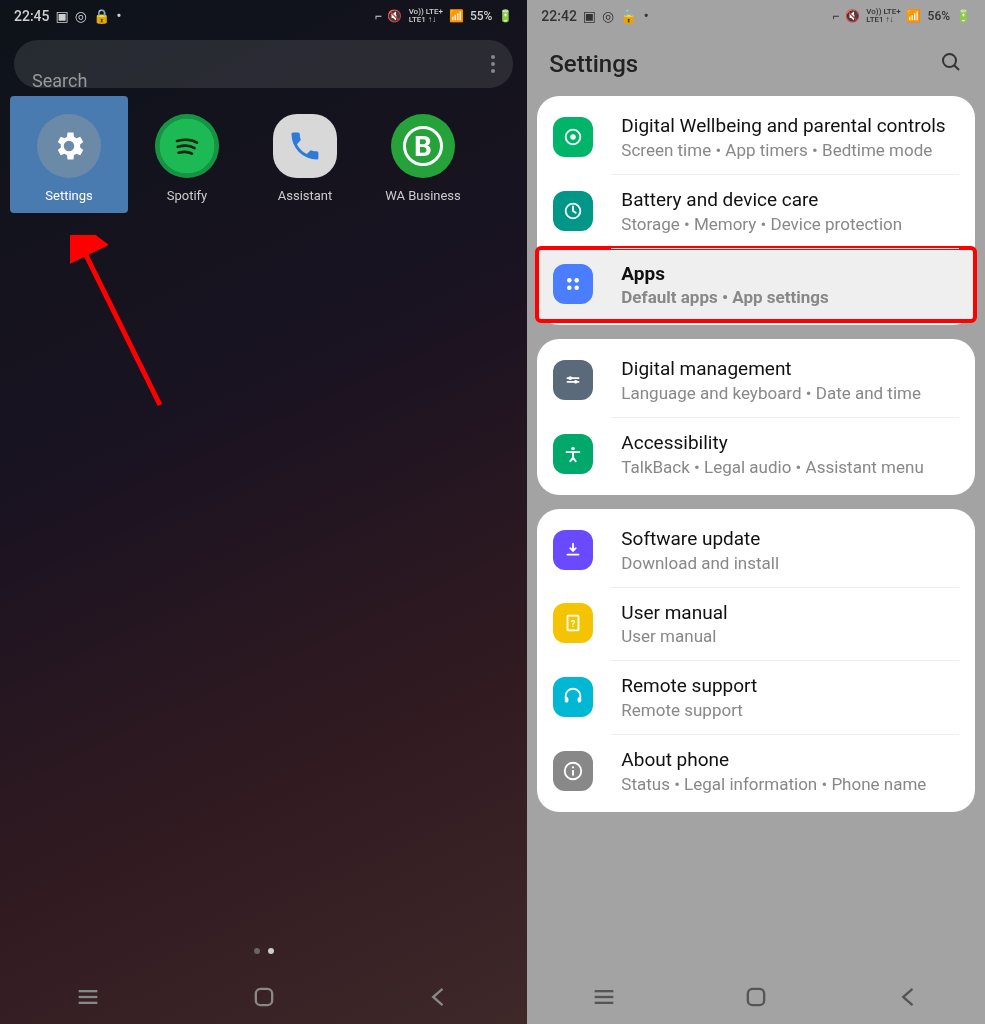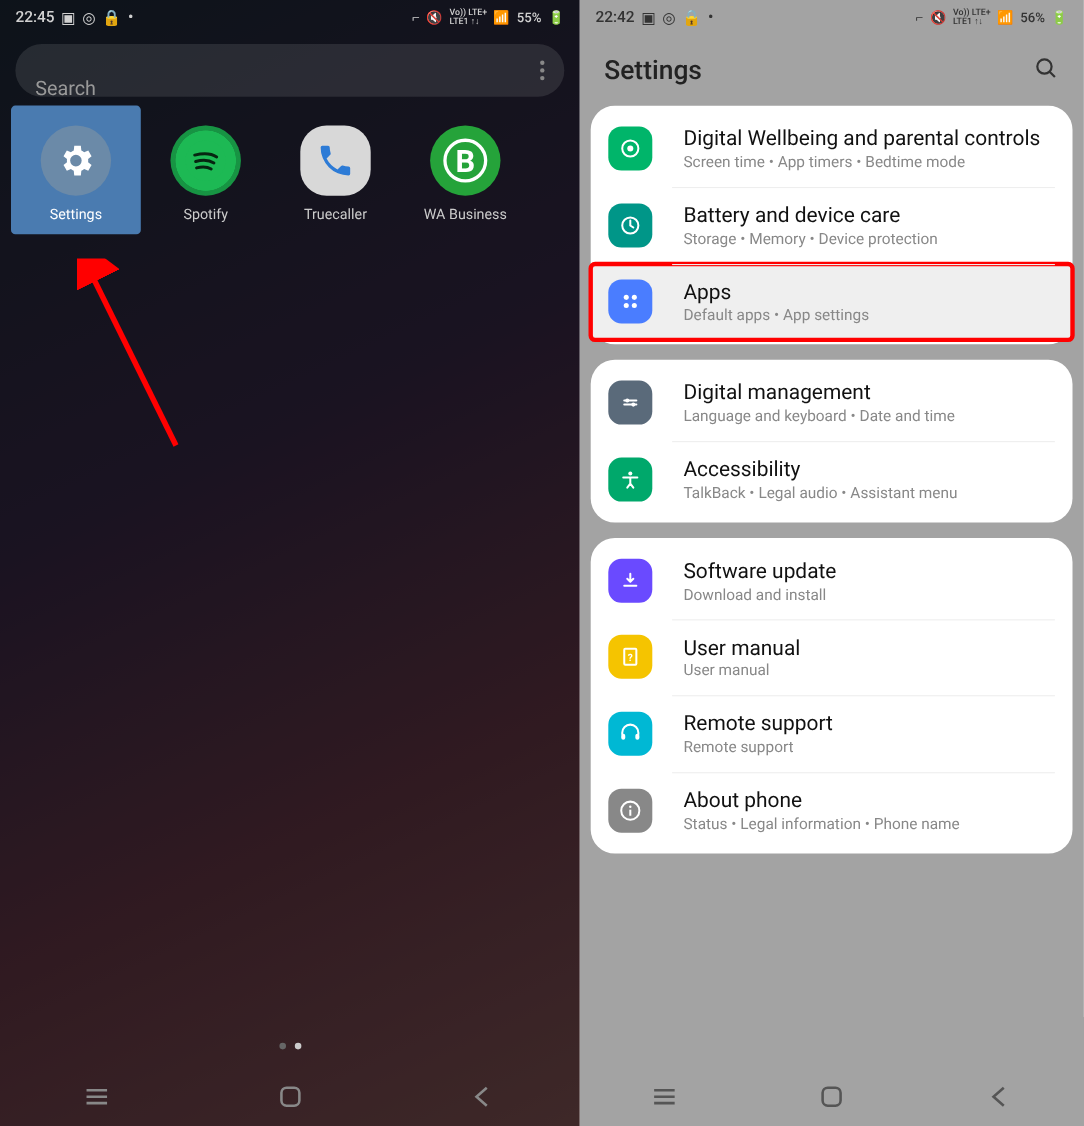--- a/index.html
+++ b/index.html
@@ -44,26 +44,26 @@
   .nav-bar.light svg { stroke: #555; fill: none; }
   .nav-btn { width: 28px; height: 28px; display: flex; align-items: center; justify-content: center; }
   
   .settings-header { display: flex; align-items: center; justify-content: space-between; padding: 18px 22px 18px 22px; }
   .settings-header h1 { font-size: 24px; font-weight: 500; color: #222; }
   .search-icon svg { width: 24px; height: 24px; stroke: #333; fill: none; stroke-width: 2; }
   .scroll { flex: 1; overflow: hidden; padding: 0 10px 60px 10px; }
   .card { background: #fff; border-radius: 22px; margin-bottom: 14px; padding: 4px 0; }
   .row { display: flex; align-items: center; padding: 14px 16px; gap: 28px; position: relative; }
   .row + .row::before { content:""; position:absolute; top:0; left: 74px; right: 16px; height:1px; background: #eee; }
-  .row.highlighted { outline: 4px solid #ff0000; outline-offset: -2px; background: #efefef; border-radius: 4px; }
+  .row.highlighted { outline: 4px solid #ff0000; outline-offset: -2px; background: #efefef; border-radius: 4px; font-weight: bold; }
   .ricon { width: 40px; height: 40px; min-width: 40px; border-radius: 12px; display: flex; align-items: center; justify-content: center; }
   .ricon svg { width: 22px; height: 22px; fill: #fff; }
   .rtext { display: flex; flex-direction: column; gap: 2px; }
   .rtitle { font-size: 19px; color: #111; line-height: 1.25; }
-  .rsub { font-size: 14px; color: #888; }
+  .rsub { font-size: 17px; color: #888; }
   .bg-green { background: #00b56a; }
   .bg-teal { background: #009688; }
   .bg-blue { background: #4a7dff; }
   .bg-slate { background: #5a6a7a; }
   .bg-agr { background: #00a86b; }
   .bg-purple { background: #6a4aff; }
   .bg-yellow { background: #f5c400; }
   .bg-cyan { background: #00b8d4; }
   .bg-gray { background: #888; }
 </style>
@@ -118,21 +118,21 @@
             </svg>
         </div>
         <span>Spotify</span>
       </div>
       <div class="app-cell">
         <div class="app-icon ic-phone">
           <svg viewBox="0 0 24 24">
               <path d="M6.6 10.8a15 15 0 0 0 6.6 6.6l2.2-2.2a1 1 0 0 1 1-.25 11 11 0 0 0 3.5.56 1 1 0 0 1 1 1V20a1 1 0 0 1-1 1A17 17 0 0 1 3 4a1 1 0 0 1 1-1h3.5a1 1 0 0 1 1 1 11 11 0 0 0 .56 3.5 1 1 0 0 1-.25 1Z"></path>
             </svg>
         </div>
-        <span>Truecaller</span>
+        <span>Assistant</span>
       </div>
       <div class="app-cell">
         <div class="app-icon ic-wab">
             <span>B</span>
           </div>
         <span>WA Business</span>
       </div>
     </div>
 
     <svg class="arrow" width="100" height="180">

